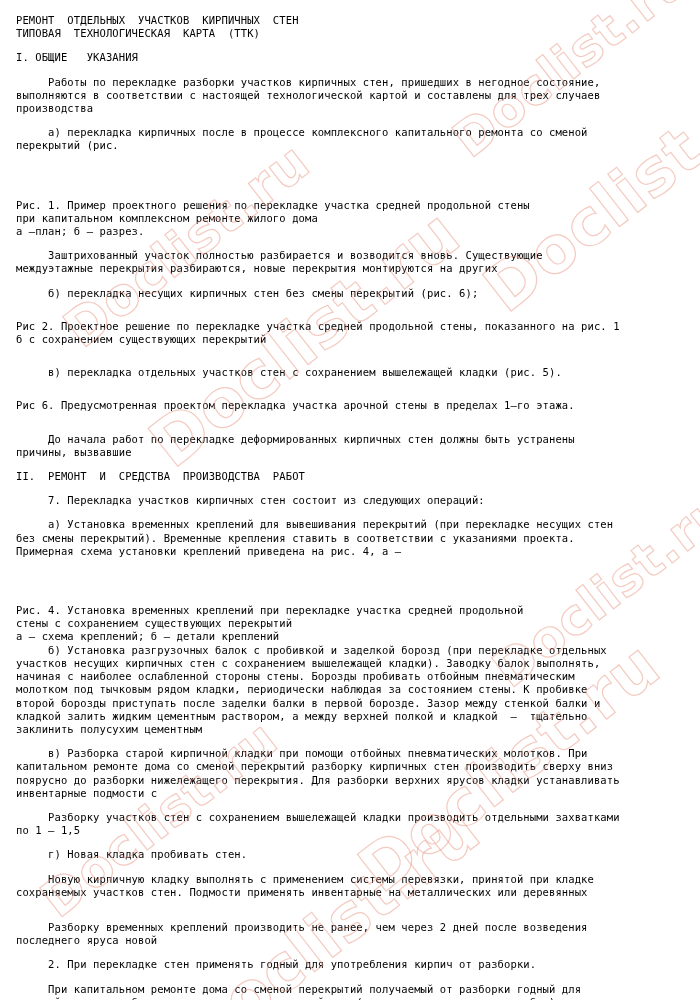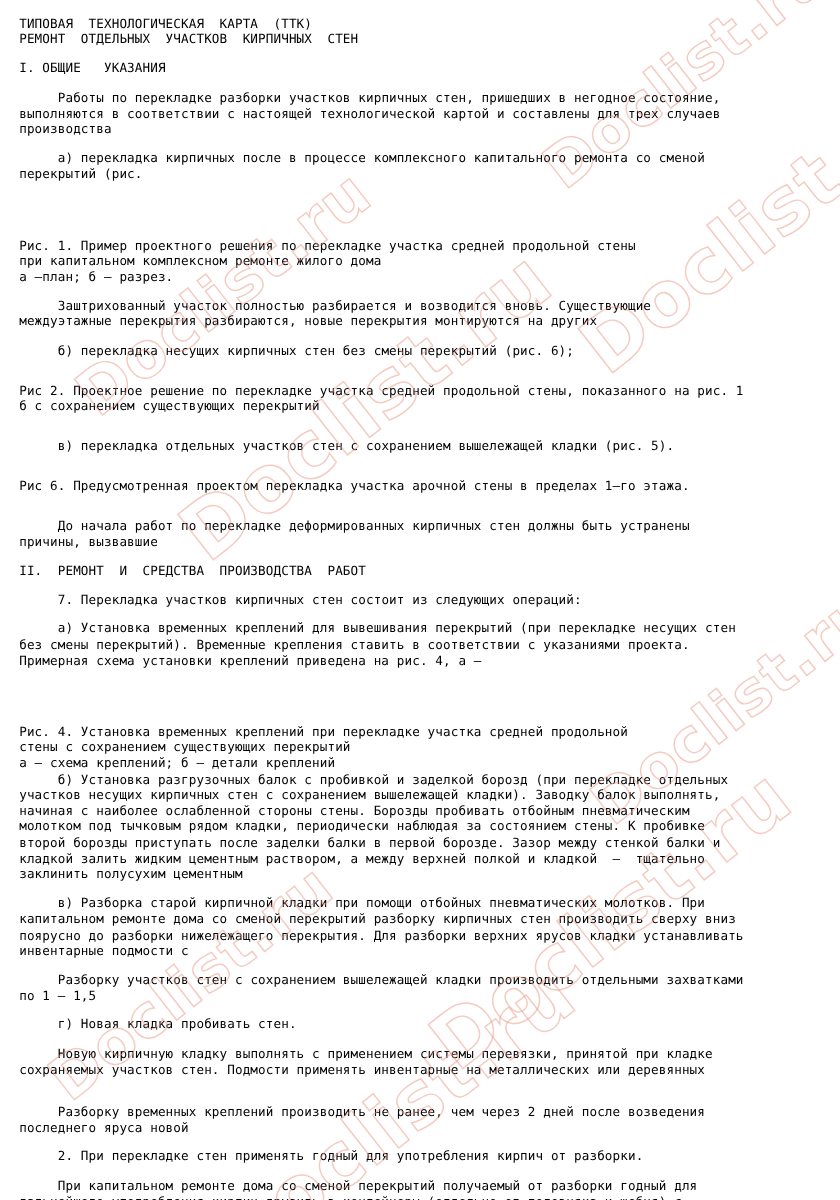--- a/index.html
+++ b/index.html
@@ -58,22 +58,22 @@
   }
   .gap-s { height: 11px; }
   .gap-m { height: 20px; }
   .gap-xl { height: 46px; }
   .head { margin: 0; }
 </style>
 </head>
 <body>
 
 <div class="doc">
+  <p class="head">РЕМОНТ  ОТДЕЛЬНЫХ  УЧАСТКОВ  КИРПИЧНЫХ  СТЕН</p>
   <p class="head">ТИПОВАЯ  ТЕХНОЛОГИЧЕСКАЯ  КАРТА  (ТТК)</p>
-  <p class="head">РЕМОНТ  ОТДЕЛЬНЫХ  УЧАСТКОВ  КИРПИЧНЫХ  СТЕН</p>
   <div class="gap-s"></div>
   <p>I. ОБЩИЕ   УКАЗАНИЯ</p>
   <div class="gap-s"></div>
   <p>     Работы по перекладке разборки участков кирпичных стен, пришедших в негодное состояние,
 выполняются в соответствии с настоящей технологической картой и составлены для трех случаев
 производства</p>
   <div class="gap-s"></div>
   <p>     а) перекладка кирпичных после в процессе комплексного капитального ремонта со сменой
 перекрытий (рис.</p>
   <div class="gap-xl"></div>

